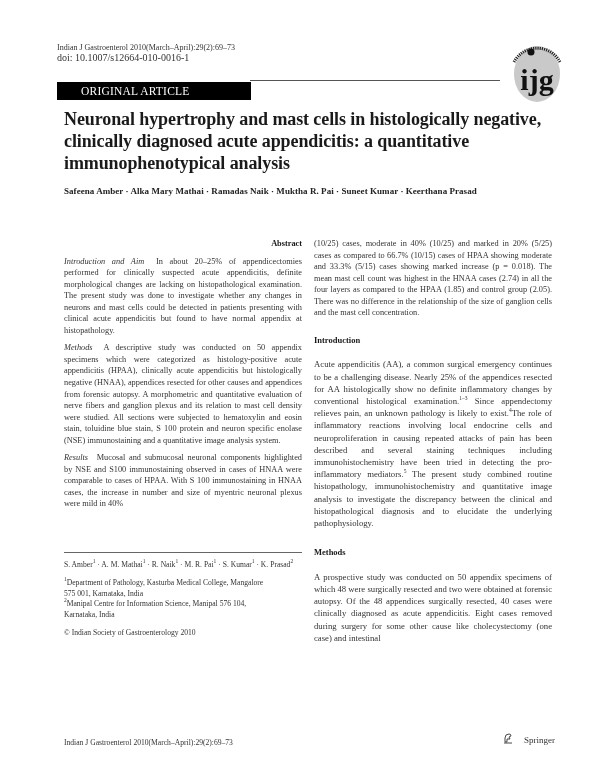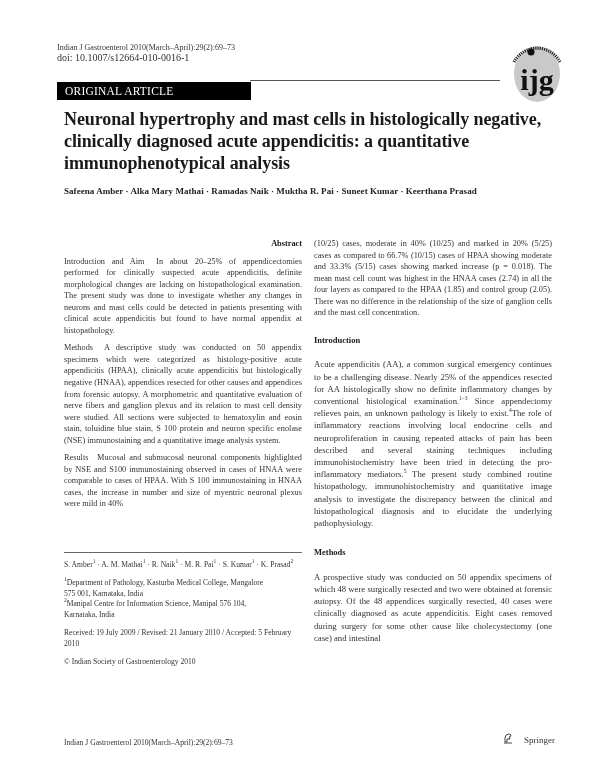--- a/index.html
+++ b/index.html
@@ -4,35 +4,35 @@
 <style>
   html, body { margin: 0; padding: 0; background: #ffffff; }
   body { width: 600px; height: 776px; position: relative; overflow: hidden; color: #1a1a1a; }
   .abs { position: absolute; }
 
   
   .journal-line { left: 57px; top: 43px; font-size: 8px; line-height: 10px; color: #333; font-family: "Liberation Serif", serif; }
   .doi-line { left: 57px; top: 53px; font-size: 10px; line-height: 10px; color: #333; font-family: "Liberation Serif", serif; }
   .header-rule { left: 250px; top: 80px; width: 250px; height: 1px; background: #555; }
   .article-banner { left: 57px; top: 82px; width: 194px; height: 18px; background: #000; color: #fff;
-                    font-family: "Liberation Serif", serif; font-size: 11.5px; line-height: 18px; padding-left: 8px; box-sizing: border-box; letter-spacing: 0.2px; }
+                    font-family: "Liberation Serif", serif; font-size: 11.5px; line-height: 18px; padding-left: 24px; box-sizing: border-box; letter-spacing: 0.2px; }
   .logo { left: 494px; top: 38px; width: 86px; height: 66px; }
 
   
   .title { left: 64px; top: 108px; width: 500px; font-family: "Liberation Serif", serif; font-weight: bold;
            font-size: 18px; line-height: 22px; color: #1a1a1a; letter-spacing: -0.1px; }
   .authors { left: 64px; top: 186px; font-family: "Liberation Serif", serif; font-weight: bold; font-size: 9px; color: #222; letter-spacing: 0.05px; }
 
   
   .col-left { left: 64px; top: 238px; width: 238px; }
   .col-right { left: 314px; top: 238px; width: 238px; }
   .col { position: absolute; font-family: "Liberation Serif", serif; font-size: 8.3px; line-height: 11.55px; color: #333; }
   .col p { margin: 0 0 6px 0; text-align: justify; hyphens: auto; }
   .h-abstract { font-weight: bold; font-size: 8.3px; margin: 0 0 6px 0; color: #1a1a1a; text-align: right; }
-  .lbl { margin-right: 5px; }
+  .lbl { font-style: italic; margin-right: 5px; }
   .kw-label { font-weight: bold; color: #1a1a1a; margin-right: 6px; }
   .section-head { font-weight: bold; font-size: 8.5px; color: #1a1a1a; margin: 16px 0 12px 0; }
   .body-text { font-size: 8.7px; line-height: 12.2px; color: #333; }
   sup { font-size: 5.5px; line-height: 0; vertical-align: super; }
 
   
   .fn-rule { left: 64px; top: 552px; width: 238px; height: 1px; background: #666; }
   .footnotes { left: 64px; top: 560px; width: 238px; font-family: "Liberation Serif", serif; font-size: 7.6px; line-height: 10.8px; color: #333; }
   .footnotes p { margin: 0 0 7px 0; }
 
@@ -77,21 +77,20 @@
 
 <div class="abs fn-rule"></div>
 <div class="abs footnotes">
   <p>
     <span>S. Amber</span><sup>1</sup><span> · A. M. Mathai</span><sup>1</sup><span> · R. Naik</span><sup>1</sup><span> · M. R. Pai</span><sup>1</sup><span> · S. Kumar</span><sup>1</sup><span> · K. Prasad</span><sup>2</sup>
   </p>
   <p style="width:200px;">
     <sup>1</sup><span>Department of Pathology, Kasturba Medical College, Mangalore 575 001, Karnataka, India</span><br>
     <sup>2</sup><span>Manipal Centre for Information Science, Manipal 576 104, Karnataka, India</span>
   </p>
-  <p>Received: 19 July 2009 / Revised: 21 January 2010 / Accepted: 5 February 2010</p>
   <p>© Indian Society of Gastroenterology 2010</p>
 </div>
 
 <div class="col col-right">
   <p>(10/25) cases, moderate in 40% (10/25) and marked in 20% (5/25) cases as compared to 66.7% (10/15) cases of HPAA showing moderate and 33.3% (5/15) cases showing marked increase (p = 0.018). The mean mast cell count was highest in the HNAA cases (2.74) in all the four layers as compared to the HPAA (1.85) and control group (2.05). There was no difference in the relationship of the size of ganglion cells and the mast cell concentration.</p>
 
   <div class="section-head">Introduction</div>
   <p class="body-text"><span>Acute appendicitis (AA), a common surgical emergency continues to be a challenging disease. Nearly 25% of the appendices resected for AA histologically show no definite inflammatory changes by conventional histological examination.</span><sup>1–3</sup><span> Since appendectomy relieves pain, an unknown pathology is likely to exist.</span><sup>4</sup><span>The role of inflammatory reactions involving local endocrine cells and neuroproliferation in causing repeated attacks of pain has been described and several staining techniques including immunohistochemistry have been tried in detecting the pro-inflammatory mediators.</span><sup>5</sup><span> The present study combined routine histopathology, immunohistochemistry and quantitative image analysis to investigate the discrepancy between the clinical and histopathological diagnosis and to elucidate the underlying pathophysiology.</span></p>
 
   <div class="section-head" style="margin-top:18px;">Methods</div>

